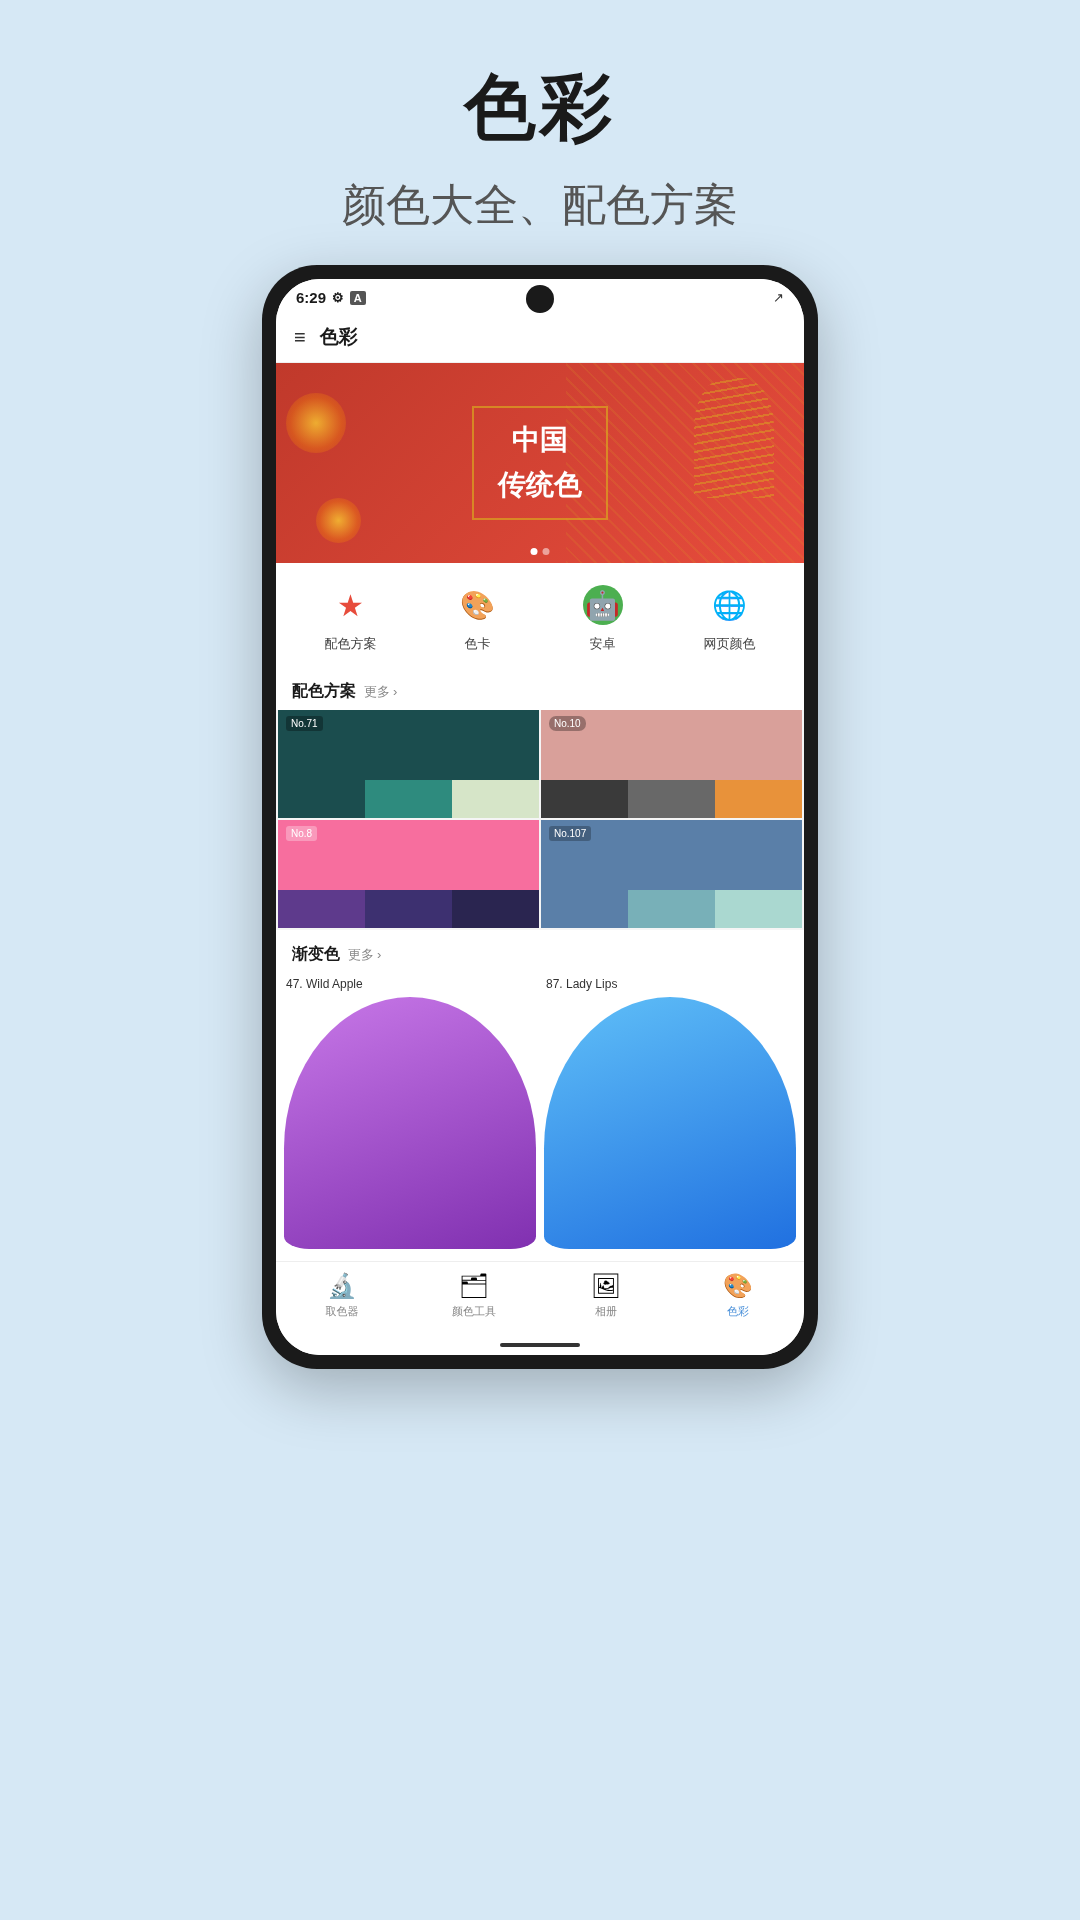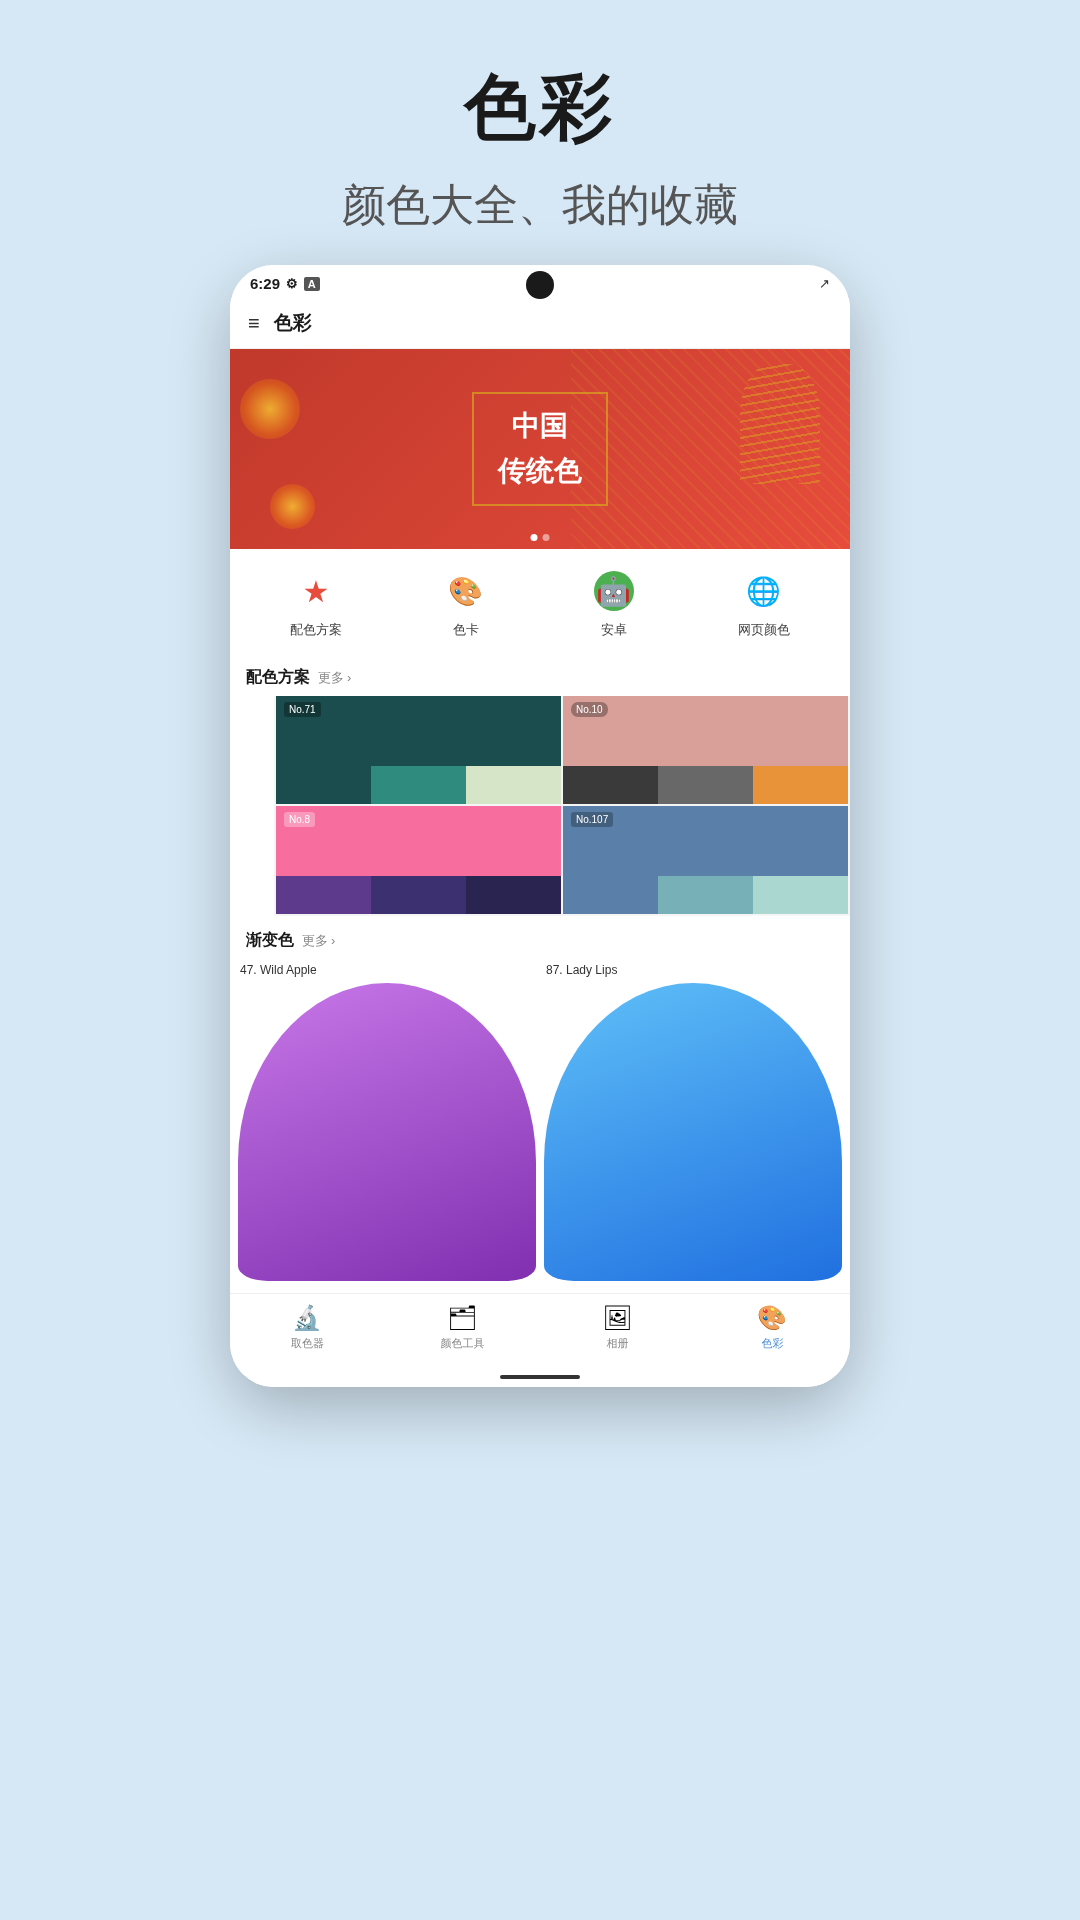--- a/index.html
+++ b/index.html
@@ -28,24 +28,25 @@
     }
     .page-subtitle {
       font-size: 44px;
       color: #555;
       margin-top: 20px;
       font-weight: 400;
     }
 
     
     .phone-frame {
-      width: 620px;
+      width: 556px;
       min-height: 1100px;
       background: #1a1a1a;
       border-radius: 55px;
+      padding: 14px;
       position: relative;
       box-shadow: 0 20px 60px rgba(0,0,0,0.25);
       margin-bottom: 40px;
     }
     .phone-screen {
       background: #ffffff;
       border-radius: 44px;
       overflow: hidden;
       width: 100%;
       min-height: 1060px;
@@ -214,21 +215,20 @@
       cursor: pointer;
     }
 
     
     .palettes-grid {
       display: grid;
       grid-template-columns: 1fr 1fr;
       gap: 2px;
       background: #f5f5f5;
       padding: 0 2px 2px;
-      margin-left: 44px;
     }
     .palette-card {
       background: #fff;
       overflow: hidden;
       cursor: pointer;
     }
     .palette-top {
       height: 70px;
       position: relative;
     }
@@ -337,21 +337,21 @@
     .p107-s2 { background: #78b0b8; }
     .p107-s3 { background: #aad8d0; }
   </style>
 </head>
 <body>
 
 <div style="width:1080px; min-height:1920px; background:#d6e8f5; display:flex; flex-direction:column; align-items:center;">
 
   <div class="page-header">
     <div class="page-title">色彩</div>
-    <div class="page-subtitle">颜色大全、我的收藏</div>
+    <div class="page-subtitle">颜色大全、配色方案</div>
   </div>
 
   <div class="phone-frame">
     <div class="phone-screen">
 
       <div class="status-bar">
         <div class="status-left">
           <span>6:29</span>
           <span style="font-size:13px;">⚙</span>
           <span style="font-size:13px; background:#555; color:#fff; padding:1px 4px; border-radius:2px; font-size:11px;">A</span>

